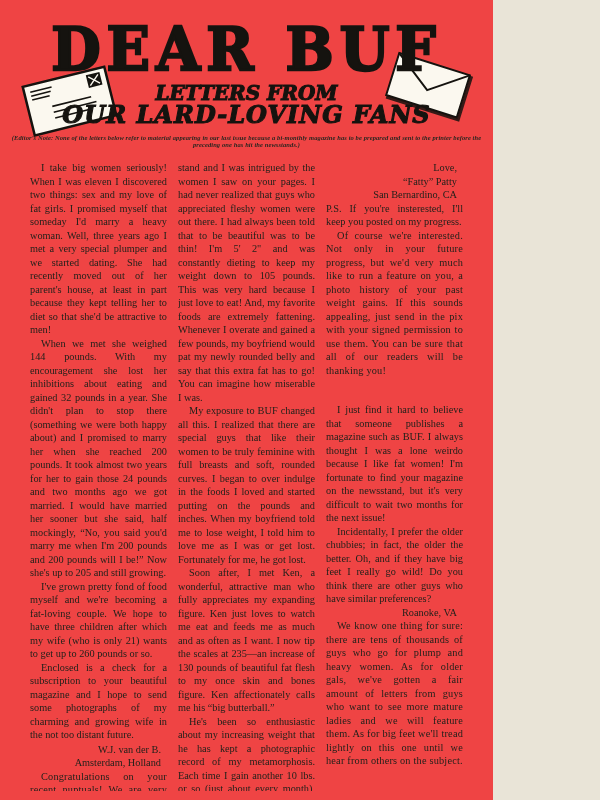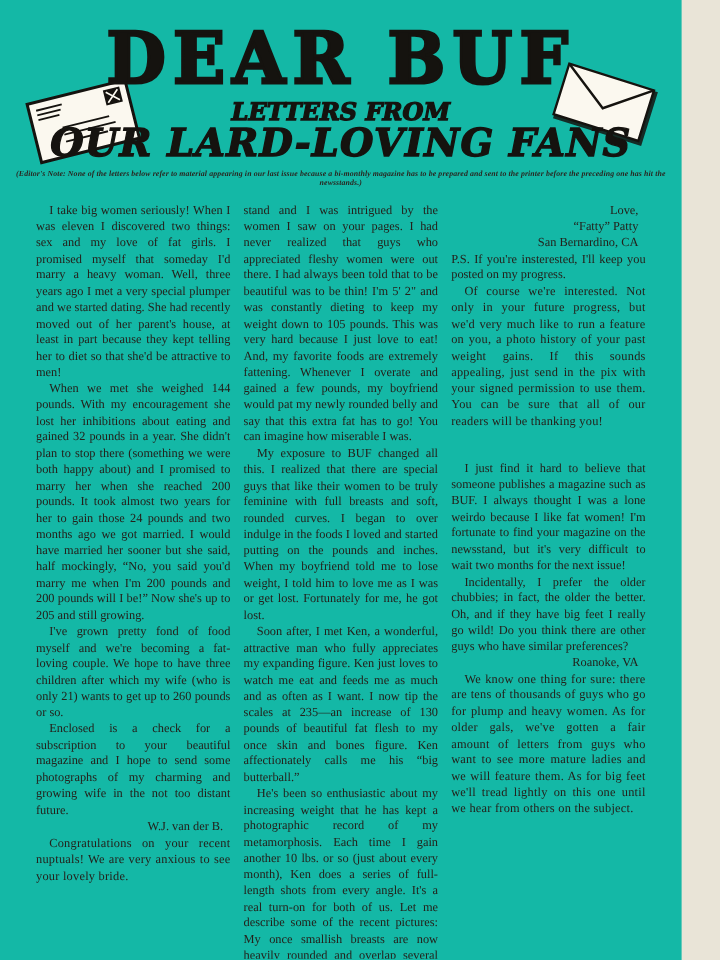--- a/index.html
+++ b/index.html
@@ -1,26 +1,26 @@
 <!DOCTYPE html>
 <html><head>
 <meta charset="utf-8">
 <style>
   html,body{margin:0;padding:0;}
   body{width:600px;height:800px;background:#e9e4d7;font-family:"Liberation Serif",serif;}
-  .page{position:relative;width:568px;height:800px;background:#14b8a6;color:#1d1b17;overflow:hidden;}
+  .page{position:relative;width:493px;height:800px;background:#ef4444;color:#1d1b17;overflow:hidden;}
 
   
   .masthead{text-align:center;padding-top:20px;position:relative;}
   .title{font-family:"DejaVu Serif",serif;font-weight:bold;font-size:57px;line-height:1.0;
          letter-spacing:6px;-webkit-text-stroke:2.4px #15130f;color:#15130f;transform:scaleY(1.04);}
   .subtitle{font-family:"DejaVu Serif",serif;font-weight:bold;font-style:italic;color:#15130f;
             -webkit-text-stroke:1.1px #15130f;line-height:1.0;}
   .sub1{font-size:20px;margin-top:6px;}
-  .sub2{font-size:32px;letter-spacing:1px;}
+  .sub2{font-size:24px;letter-spacing:1px;}
   .editors-note{font-size:6.5px;font-style:italic;font-weight:bold;text-align:center;
                 margin-top:7px;color:#2a2620;letter-spacing:0.1px;}
 
   
   .env{position:absolute;}
   .env-left{left:26px;top:74px;transform:rotate(-14deg);}
   .env-right{right:24px;top:56px;transform:rotate(16deg);}
 
   
   .columns{display:flex;gap:11px;padding:13px 30px 0 30px;height:630px;
@@ -71,20 +71,21 @@
 
   <div class="columns">
 
     <div class="col">
       <p class="para">I take big women seriously! When I was eleven I discovered two things: sex and my love of fat girls. I promised myself that someday I'd marry a heavy woman. Well, three years ago I met a very special plumper and we started dating. She had recently moved out of her parent's house, at least in part because they kept telling her to diet so that she'd be attractive to men!</p>
       <p class="para">When we met she weighed 144 pounds. With my encouragement she lost her inhibitions about eating and gained 32 pounds in a year. She didn't plan to stop there (something we were both happy about) and I promised to marry her when she reached 200 pounds. It took almost two years  for her to gain those 24 pounds and two months ago we got married. I would have married her sooner but she said, half mockingly, “No, you said you'd marry me when  I'm 200 pounds and 200 pounds will I be!” Now she's up to 205 and still growing.</p>
       <p class="para">I've grown pretty fond of food myself and we're becoming a fat-loving couple. We hope to have three children after which my wife (who is only 21) wants to get up to 260 pounds or so.</p>
       <p class="para">Enclosed is a check for a subscription to your beautiful magazine and I hope to send some photographs of my charming and growing wife in the not too distant future.</p>
       <div class="smallgap"></div>
       <div class="sig">W.J. van der B.</div>
+      <div class="sig">Amsterdam, Holland</div>
       <p class="reply">Congratulations on your recent nuptuals! We are very anxious to see your lovely bride.</p>
       <div class="gap"></div>
     </div>
 
     <div class="col">
       <p class="cont">stand and I was intrigued by the women I saw on your pages. I had never realized that guys who appreciated fleshy women were out there. I had always been told that to be beautiful was to be thin! I'm 5' 2" and was constantly dieting to keep my weight down to 105 pounds. This was very hard because I just love  to eat! And, my favorite foods are extremely fattening. Whenever I overate and gained a few pounds, my boyfriend would pat my newly rounded belly and say that this extra fat has to go! You can imagine how miserable I was.</p>
       <p class="para">My exposure to BUF changed all this. I realized that there are special guys that like their women to be truly feminine with full breasts and soft, rounded curves. I began to over indulge in the foods I loved and started putting on the pounds and inches. When my boyfriend told me to lose weight, I told him to love me as I was or get lost. Fortunately for me, he got lost.</p>
       <p class="para">Soon after, I met Ken, a wonderful, attractive man who fully appreciates my expanding figure. Ken just loves to watch me eat and feeds me as much and as often as I want. I now tip the scales at 235—an  increase of 130 pounds of beautiful fat flesh to my once skin and bones figure. Ken affectionately calls me his “big butterball.”</p>
       <p class="para">He's been so enthusiastic about my increasing weight that he has kept a photographic record of my metamorphosis. Each time I gain another 10 lbs.  or so (just about every month), Ken does a series of full-length shots from every angle. It's a real turn-on for both of us. Let me describe some of the recent pictures: My once smallish breasts are now heavily rounded and overlap several thick rolls of fat which hang in soft folds</p>
     </div>

